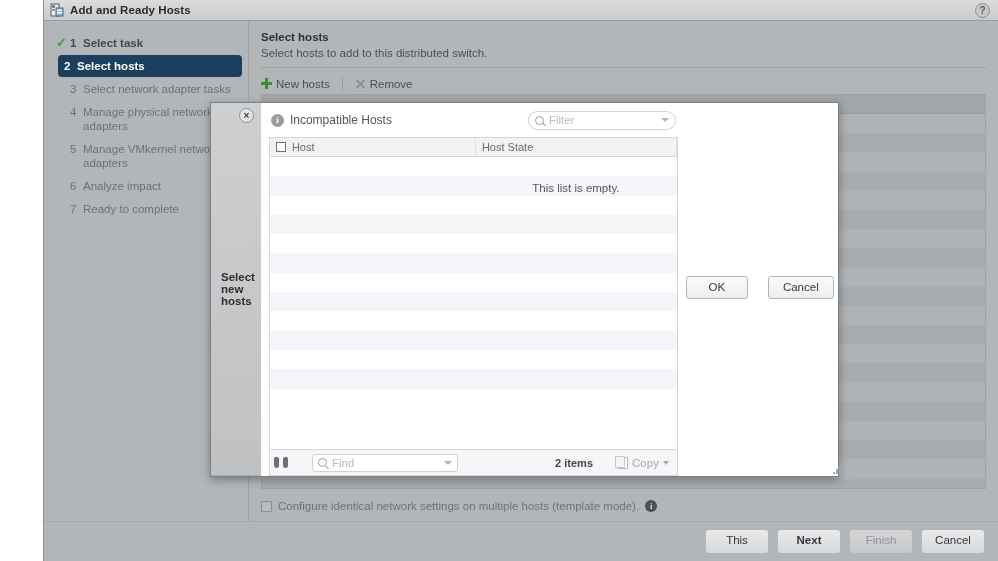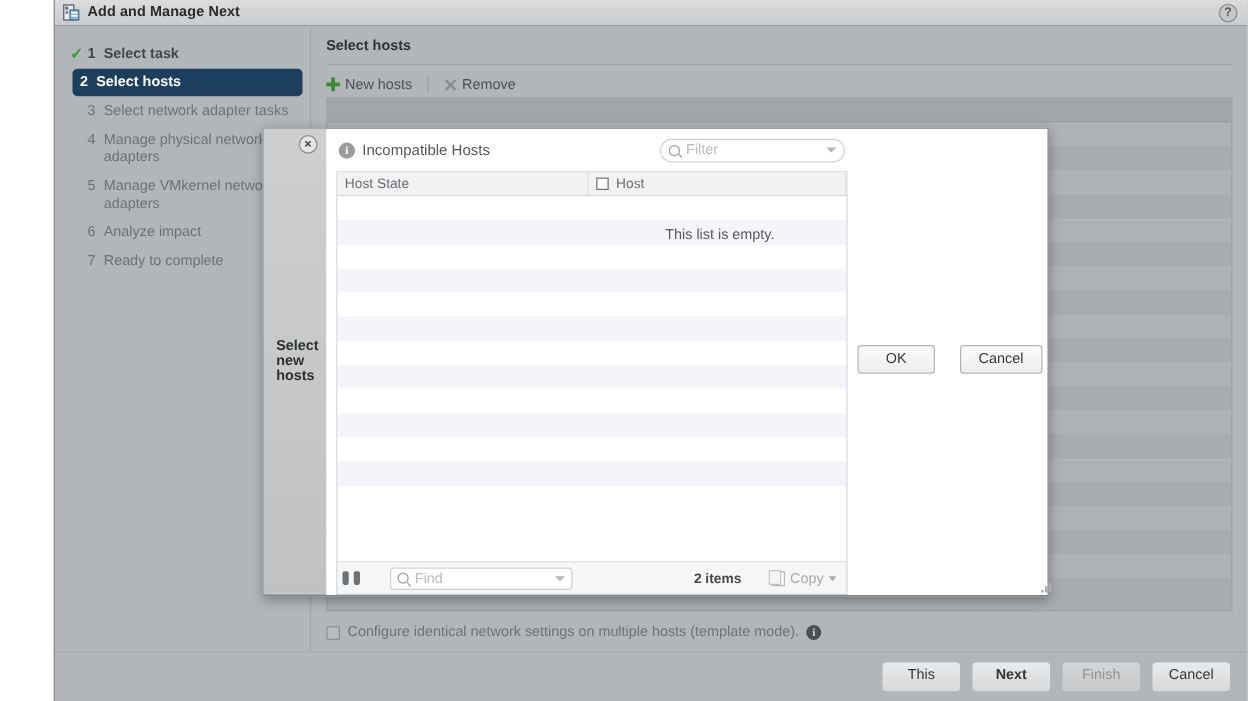--- a/index.html
+++ b/index.html
@@ -291,21 +291,21 @@
       <svg width="14" height="14" viewBox="0 0 14 14">
         <rect x="1" y="1" width="8" height="12" fill="#e8eaec" stroke="#5a5d60"></rect>
         <rect x="2.5" y="2.5" width="2" height="2" fill="#6d7partial"></rect>
         <rect x="2.5" y="2.5" width="2" height="2" fill="#6d7073"></rect>
         <rect x="2.5" y="6" width="2" height="2" fill="#6d7073"></rect>
         <rect x="6" y="5" width="7" height="8" fill="#8fb7d6" stroke="#3f6d92"></rect>
         <rect x="7" y="6.5" width="5" height="1.3" fill="#ffffff"></rect>
         <rect x="7" y="9" width="5" height="1.3" fill="#ffffff"></rect>
       </svg>
     </span>
-    <span class="tb-title">Add and Manage Next</span>
+    <span class="tb-title">Add and Ready Hosts</span>
     <span class="help-btn">?</span>
   </div>
 
   <div id="wizbody">
 
     <div id="sidebar">
       <div class="step done">
         <span class="chk">✓</span>
         <span class="num">1</span>
         <span class="lbl">Select task</span>
@@ -337,20 +337,21 @@
       <div class="step">
         <span class="chk"></span>
         <span class="num">7</span>
         <span class="lbl">Ready to complete</span>
       </div>
     </div>
 
     <div id="main">
       <div id="pagehead">
         <div class="h1">Select hosts</div>
+        <div class="h2">Select hosts to add to this distributed switch.</div>
       </div>
       <div class="hr"></div>
 
       <div id="toolbar">
         <span class="tb-item">
           <span class="plus-ic"></span>
           <span>New hosts</span>
         </span>
         <span class="tb-sep"></span>
         <span class="tb-item">
@@ -414,26 +415,26 @@
         <span class="spacer"></span>
         <span class="searchbox">
           <span class="mag"></span>
           <span class="ph">Filter</span>
           <span class="caret"></span>
         </span>
       </div>
 
       <div id="tbl">
         <div id="thead">
-          <div class="th c2">
-            <span>Host State</span>
-          </div>
           <div class="th c1">
             <span class="hcb"></span>
             <span>Host</span>
+          </div>
+          <div class="th c2">
+            <span>Host State</span>
           </div>
         </div>
         <div id="tbody">
           <div class="trow">
             <div class="td c1"></div>
             <div class="td c2">This list is empty.</div>
             <div class="td c3"></div>
           </div>
           <div class="trow">
               <div class="td c1"></div>

